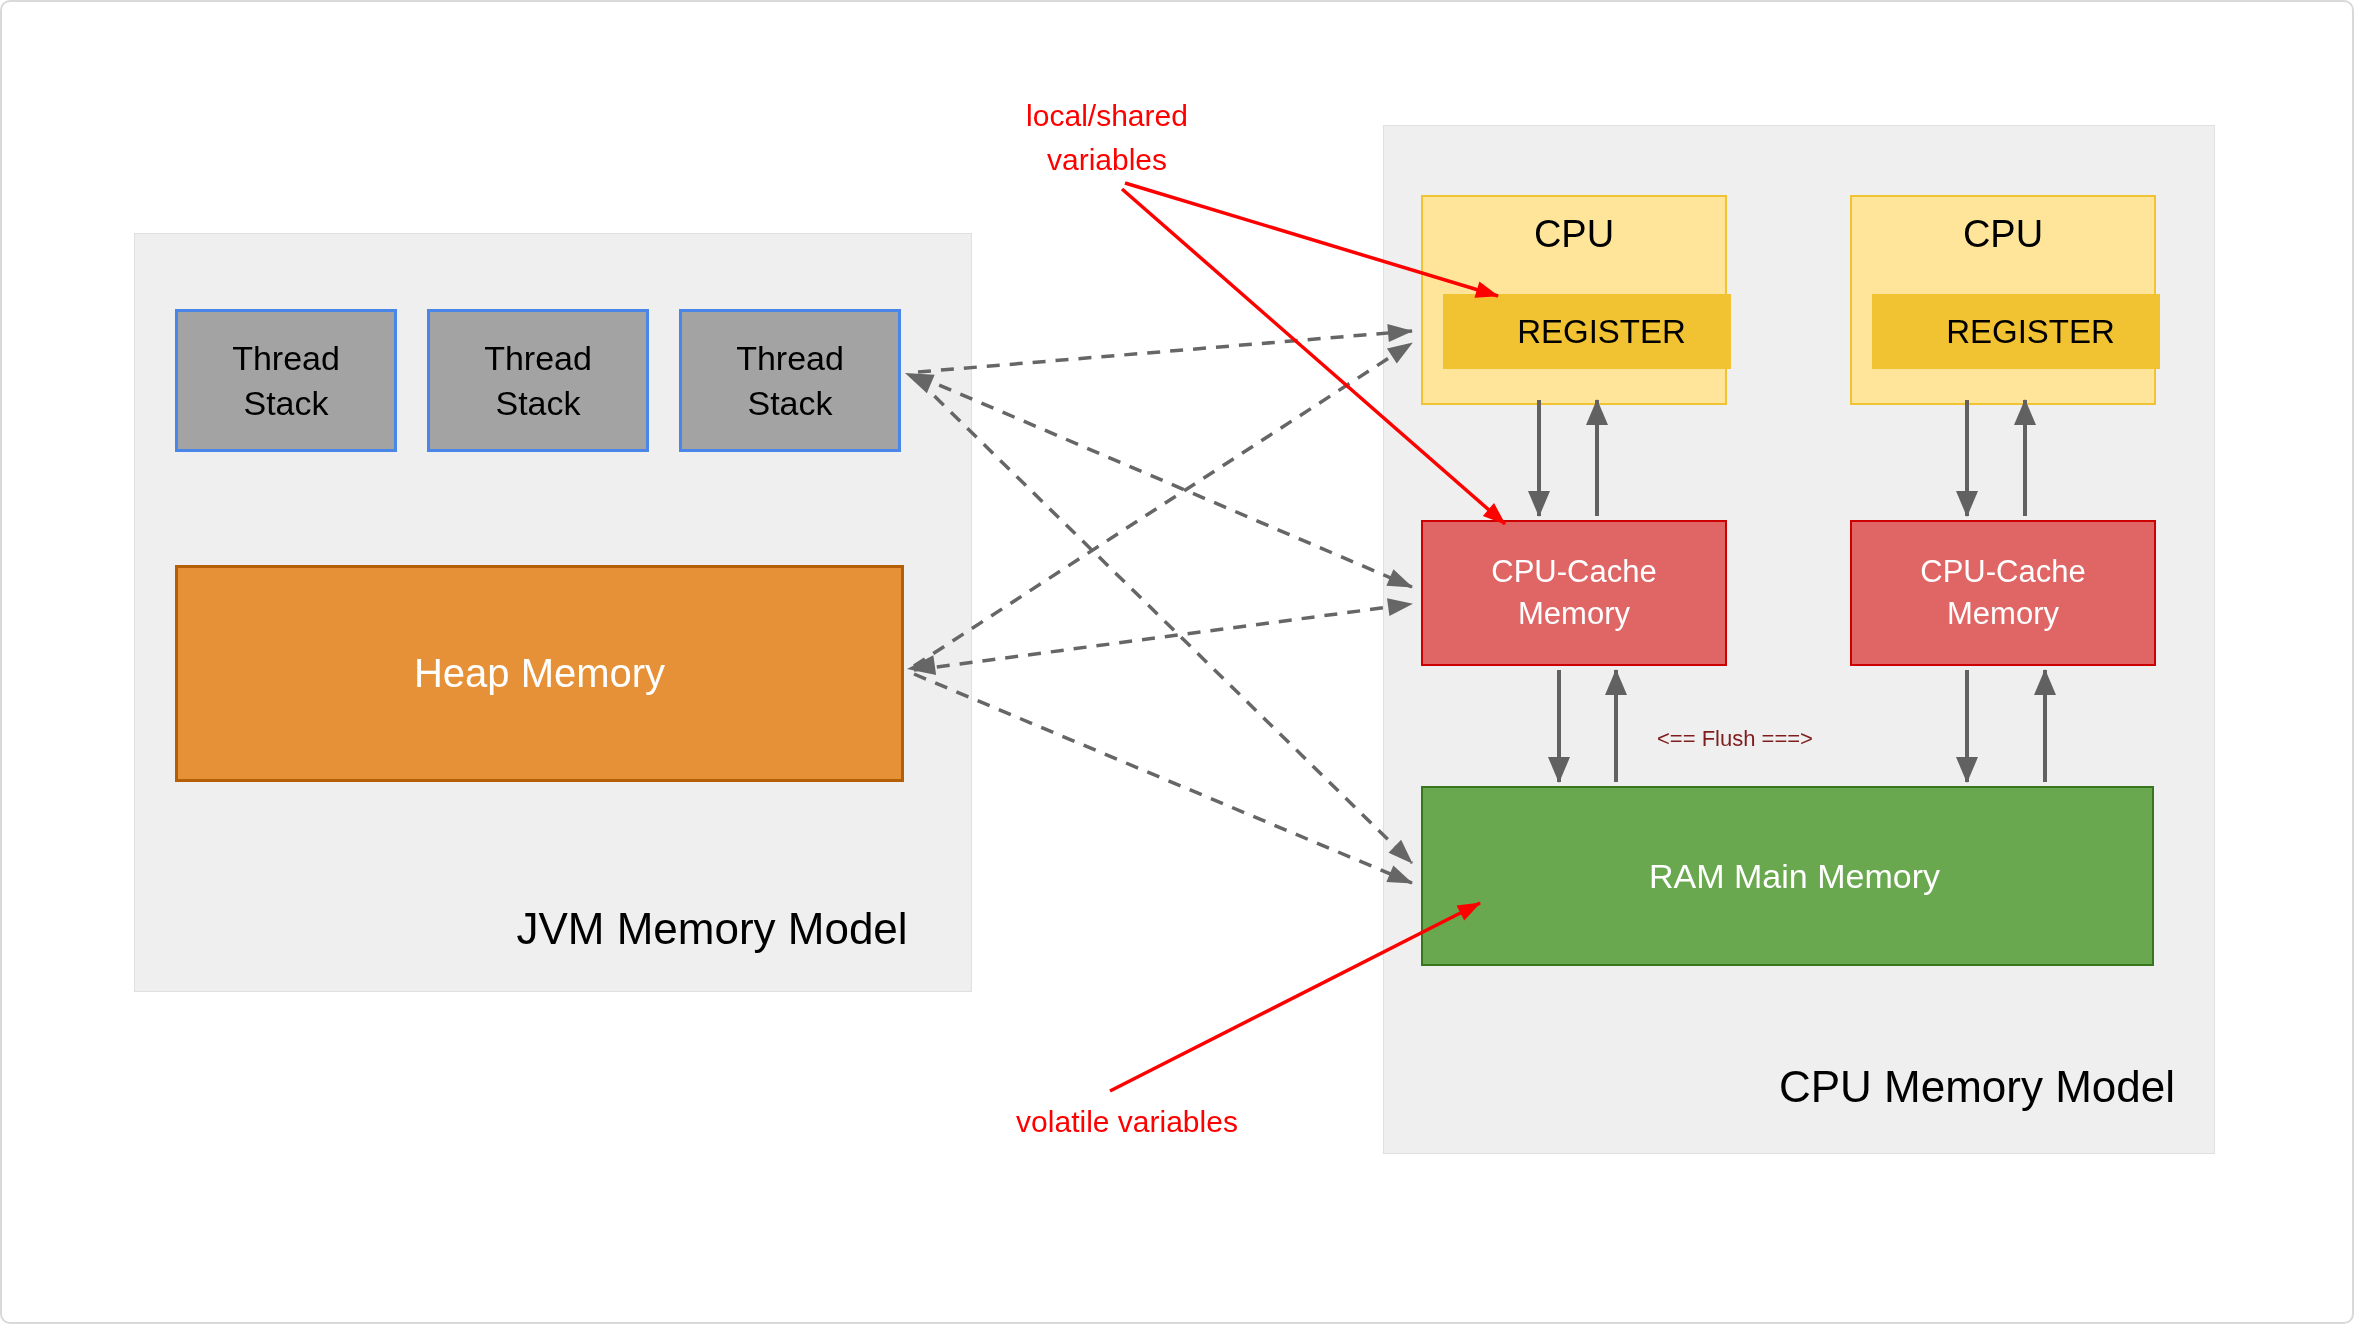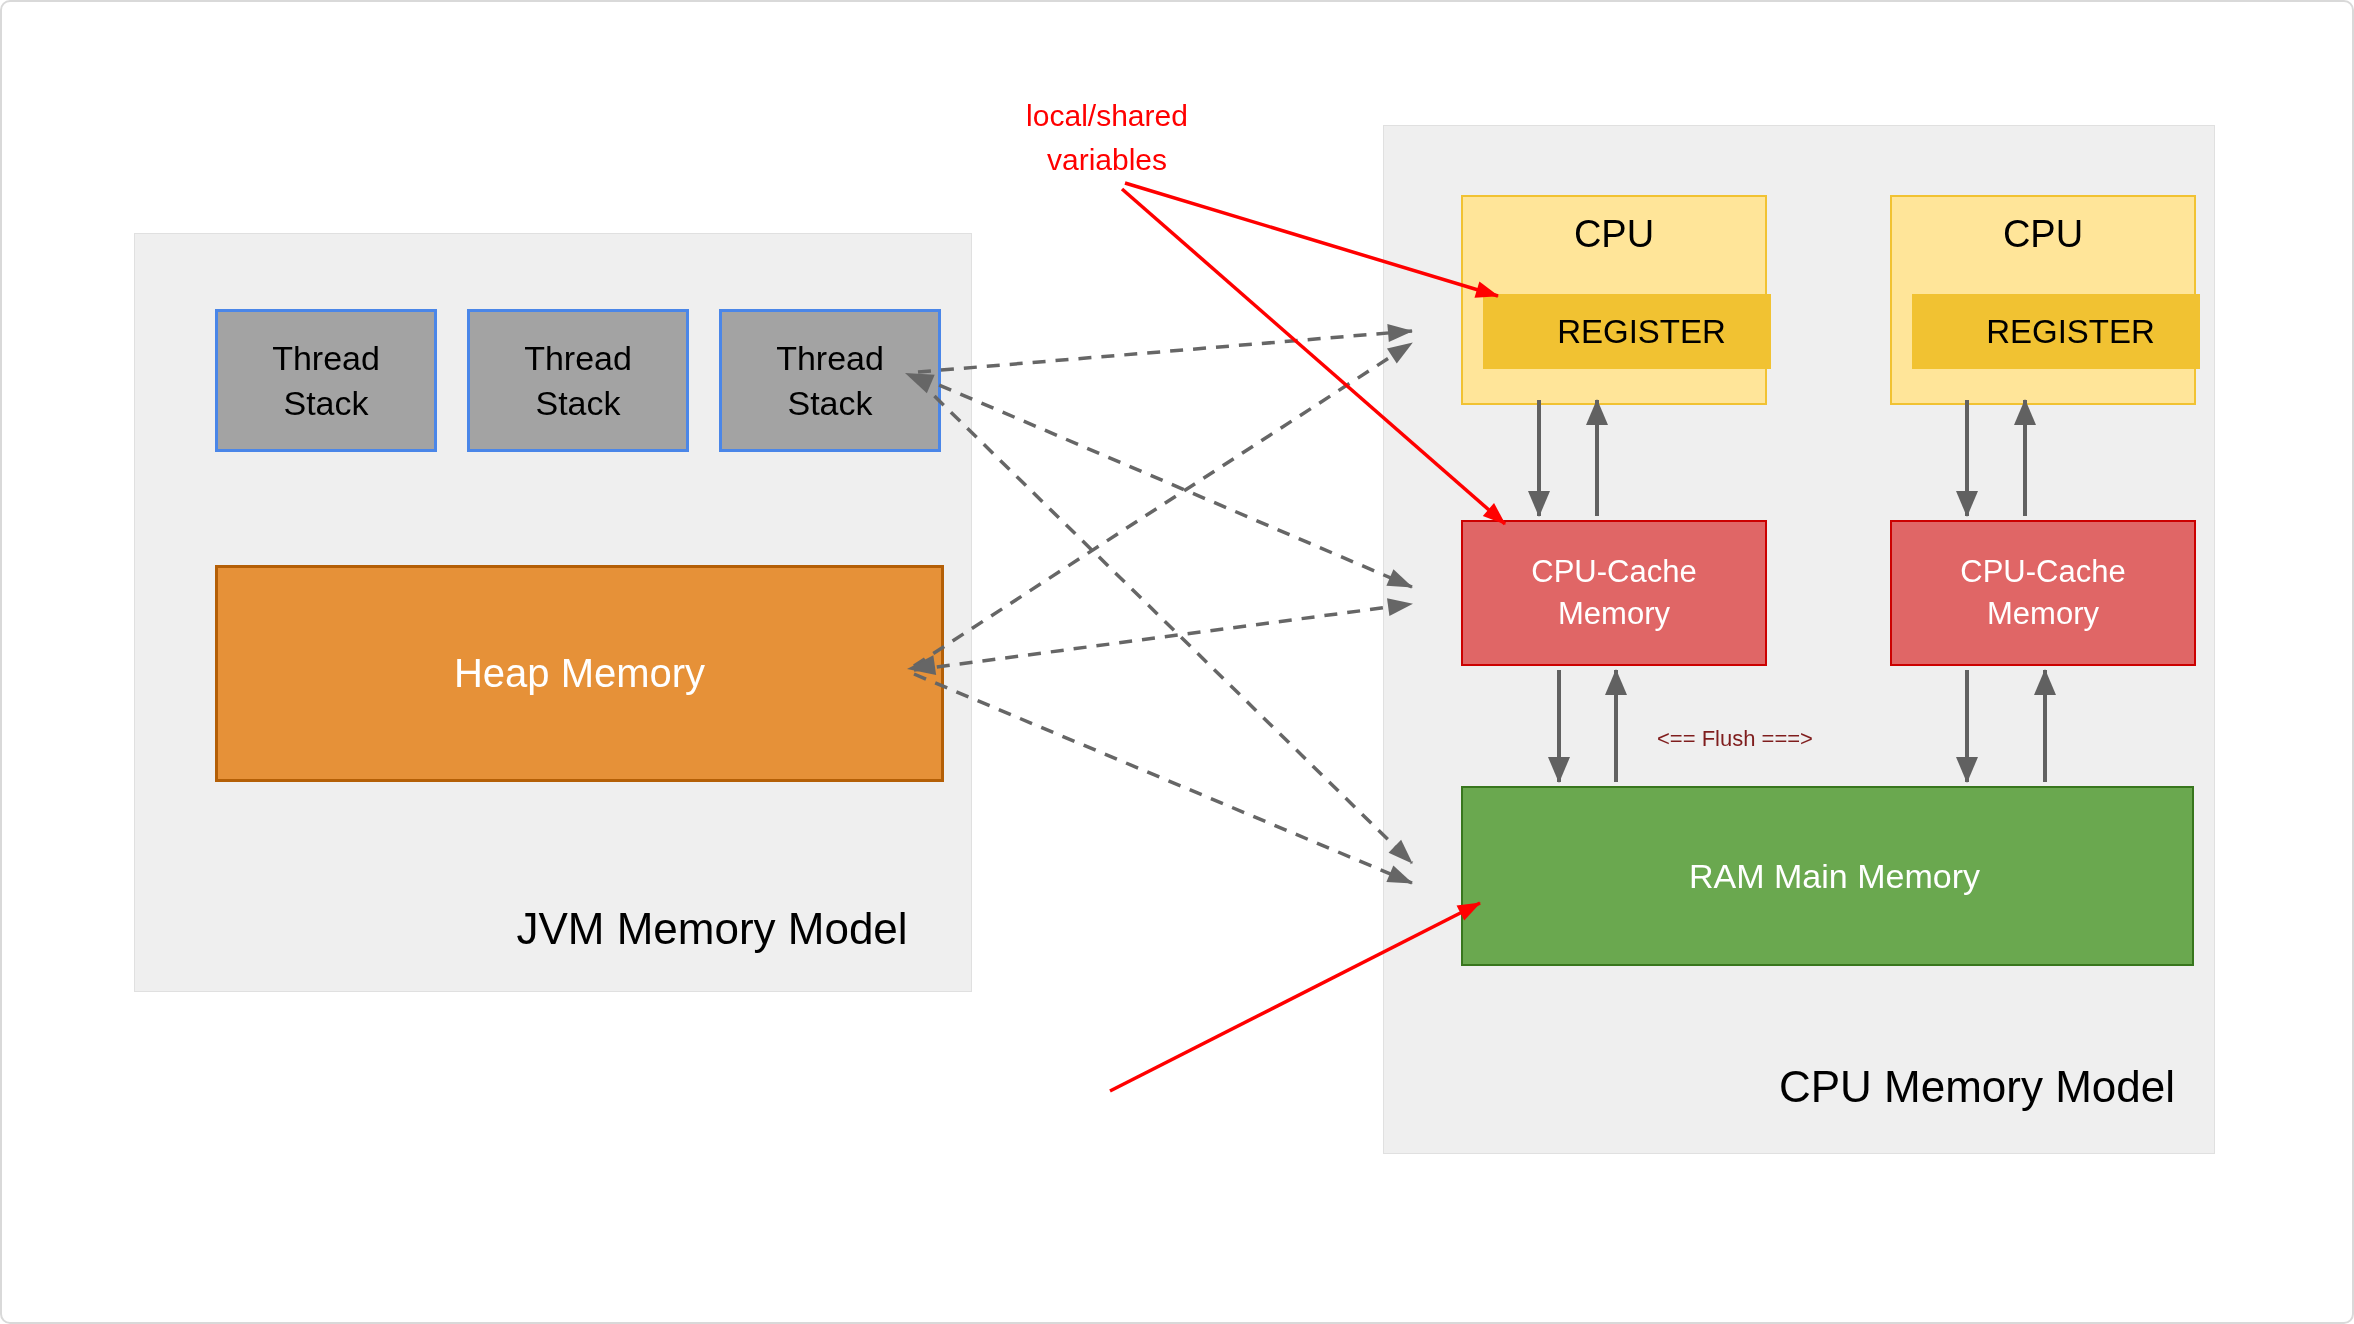--- a/index.html
+++ b/index.html
@@ -3,21 +3,21 @@
 <meta charset="utf-8">
 <style>
   html,body{margin:0;padding:0;background:#fff;}
   .canvas{
     position:relative;width:2350px;height:1320px;background:#ffffff;
     border:2px solid #d9d9d9;border-radius:10px;overflow:hidden;
     font-family:"Liberation Sans", sans-serif;
   }
   .panel{position:absolute;background:#efefef;border:1px solid #e0e0e0;}
   .box{position:absolute;display:flex;align-items:center;justify-content:center;
-       text-align:center;white-space:pre-line;box-sizing:border-box;margin-left:40px;}
+       text-align:center;white-space:pre-line;box-sizing:border-box;}
   .thread{background:#a3a3a3;border:3px solid #4a86e8;color:#000;font-size:34px;line-height:1.32;}
   .heap{background:#e69138;border:3px solid #b45f06;color:#fff;font-size:40px;}
   .cpubox{background:#ffe599;border:2px solid #f1c232;}
   .cpu-label{position:absolute;top:16px;left:0;right:0;text-align:center;color:#000;font-size:38px;}
   .register{position:absolute;display:flex;align-items:center;justify-content:center;
             background:#f1c232;color:#000;font-size:33px;padding-left:29px;}
   .cache{background:#e06666;border:2px solid #cc0000;color:#fff;font-size:31px;line-height:1.35;}
   .ram{background:#6aa84f;border:2px solid #38761d;color:#fff;font-size:34px;}
   .panel-title{position:absolute;color:#000;font-size:44px;text-align:center;white-space:nowrap;}
   .annotation{position:absolute;color:#ff0000;font-size:30px;text-align:center;
@@ -61,20 +61,21 @@
 Memory</div>
 
   <div class="box ram" style="left:1419px;top:784px;width:733px;height:180px;padding-left:14px;">RAM Main Memory</div>
 
   <div class="flush" style="left:1655px;top:724px;width:270px;">&lt;== Flush ===&gt;</div>
 
   <div class="panel-title" style="left:1715px;top:1060px;width:520px;">CPU Memory Model</div>
 
   <div class="annotation" style="left:960px;top:92px;width:290px;">local/shared
 variables</div>
+  <div class="annotation" style="left:965px;top:1098px;width:320px;">volatile variables</div>
 
   <svg class="overlay" width="2350" height="1320">
     <defs>
       <marker id="m-dash" markerUnits="userSpaceOnUse" markerWidth="28" markerHeight="22" refX="25" refY="11" orient="auto">
         <path d="M1,2 L26,11 L1,20 Z" fill="#666666"></path>
       </marker>
       <marker id="m-solid" markerUnits="userSpaceOnUse" markerWidth="30" markerHeight="26" refX="26" refY="13" orient="auto">
         <path d="M1,2 L27,13 L1,24 Z" fill="#616161"></path>
       </marker>
       <marker id="m-red" markerUnits="userSpaceOnUse" markerWidth="26" markerHeight="20" refX="23" refY="10" orient="auto">

